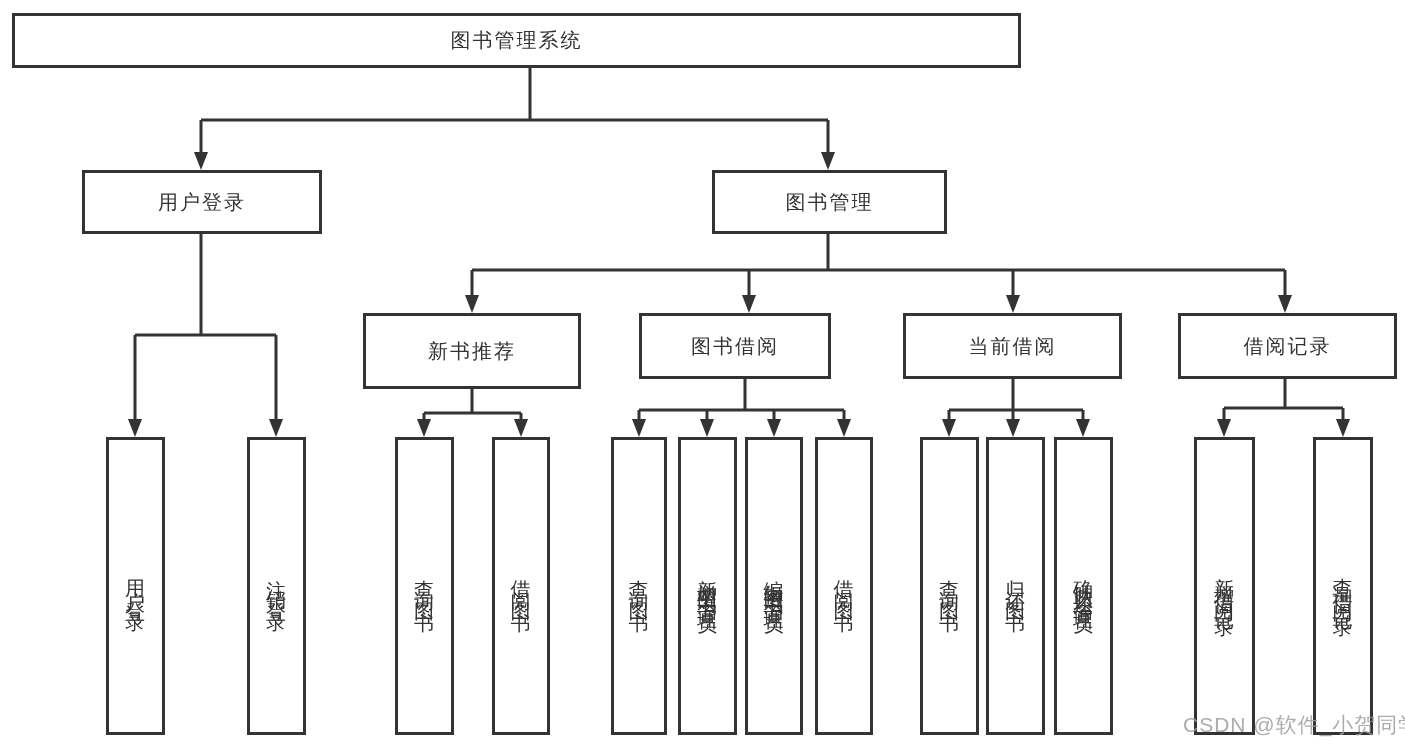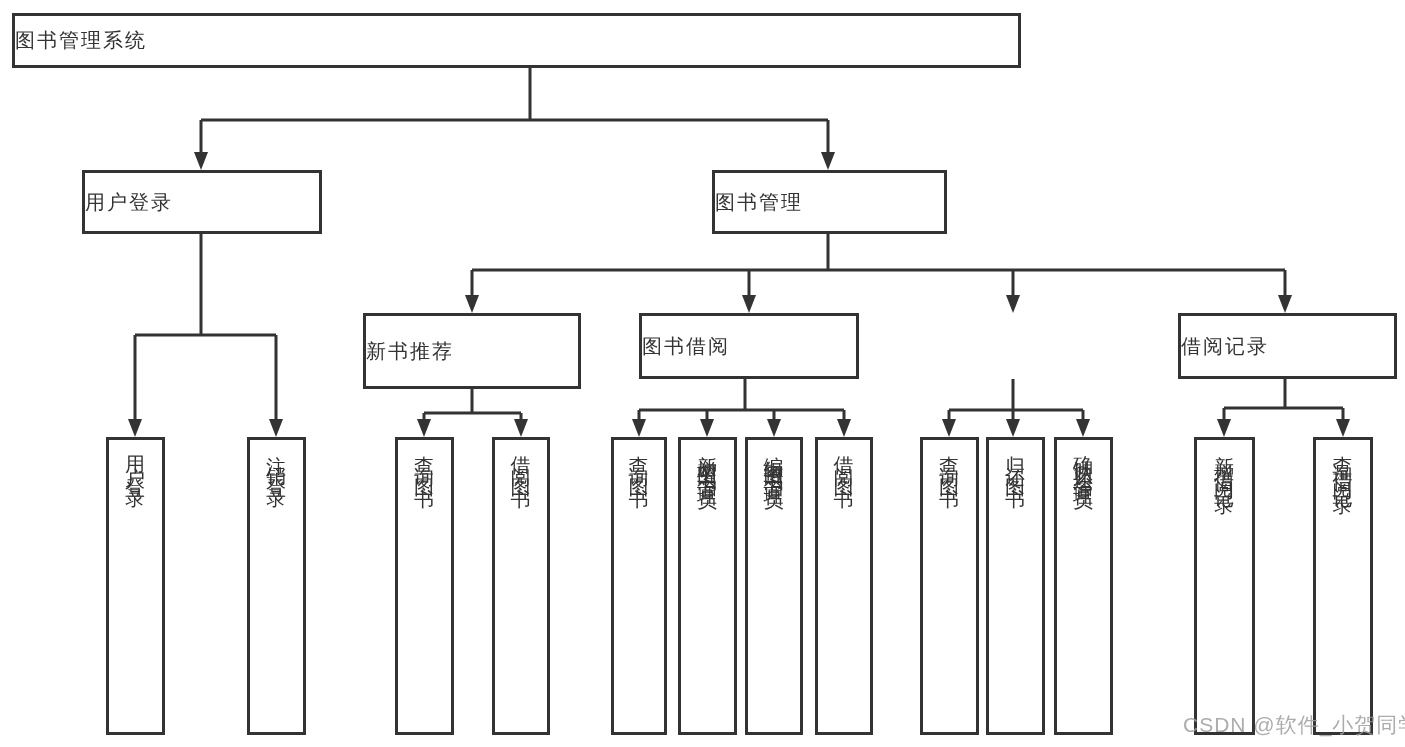--- a/index.html
+++ b/index.html
@@ -13,21 +13,21 @@
   .connectors{position:absolute;left:0;top:0;width:1405px;height:747px;}
   .connectors path{stroke:#333;stroke-width:3;fill:none;}
   .connectors polygon{fill:#333;stroke:none;}
   .box{
     position:absolute;
     box-sizing:border-box;
     border:3px solid #333;
     background:#fff;
     display:flex;
     align-items:center;
-    justify-content:flex-start;
+    justify-content:center;
     color:#333;
     font-size:20px;
   }
   .hbox .lbl{letter-spacing:2px;white-space:nowrap;}
   .vbox{
     writing-mode:vertical-rl;
     text-orientation:mixed;
   }
   .vbox .lbl{line-height:1;}
   .ls-wide .lbl{letter-spacing:11px;}
@@ -105,22 +105,25 @@
   <div class="box hbox" style="left:82px;top:170px;width:240px;height:64px">
     <span class="lbl">用户登录</span>
   </div>
   <div class="box hbox" style="left:712px;top:170px;width:235px;height:64px">
     <span class="lbl">图书管理</span>
   </div>
 
   <div class="box hbox" style="left:363px;top:313px;width:218px;height:76px">
     <span class="lbl">新书推荐</span>
   </div>
-  <div class="box hbox" style="left:639px;top:313px;width:220px;height:66px">
+  <div class="box hbox" style="left:639px;top:313px;width:192px;height:66px">
     <span class="lbl">图书借阅</span>
+  </div>
+  <div class="box hbox" style="left:903px;top:313px;width:219px;height:66px">
+    <span class="lbl">当前借阅</span>
   </div>
   <div class="box hbox" style="left:1178px;top:313px;width:219px;height:66px">
     <span class="lbl">借阅记录</span>
   </div>
 
   <div class="box vbox ls-wide" style="left:106px;top:437px;width:59px;height:298px">
     <span class="lbl">用户登录</span>
   </div>
   <div class="box vbox ls-wide" style="left:247px;top:437px;width:59px;height:298px">
     <span class="lbl">注销登录</span>

